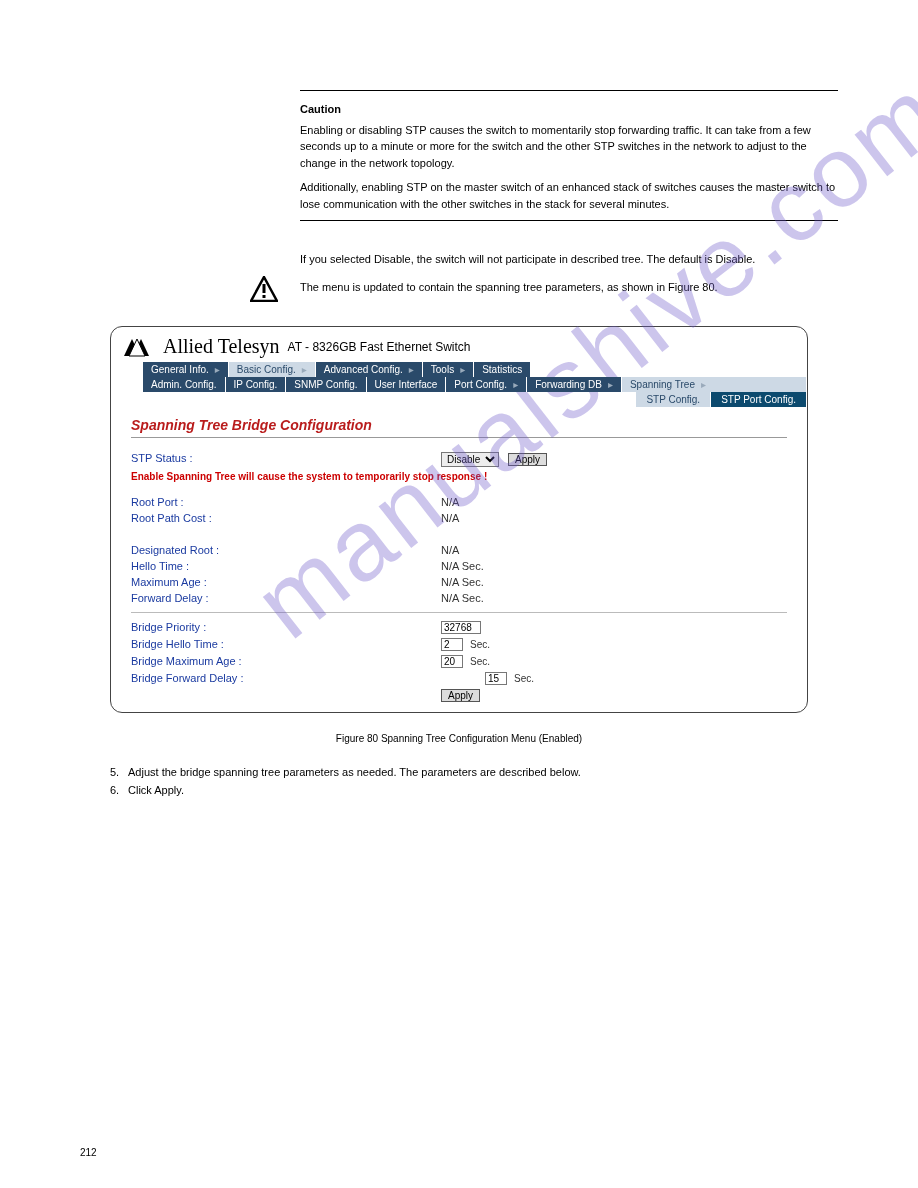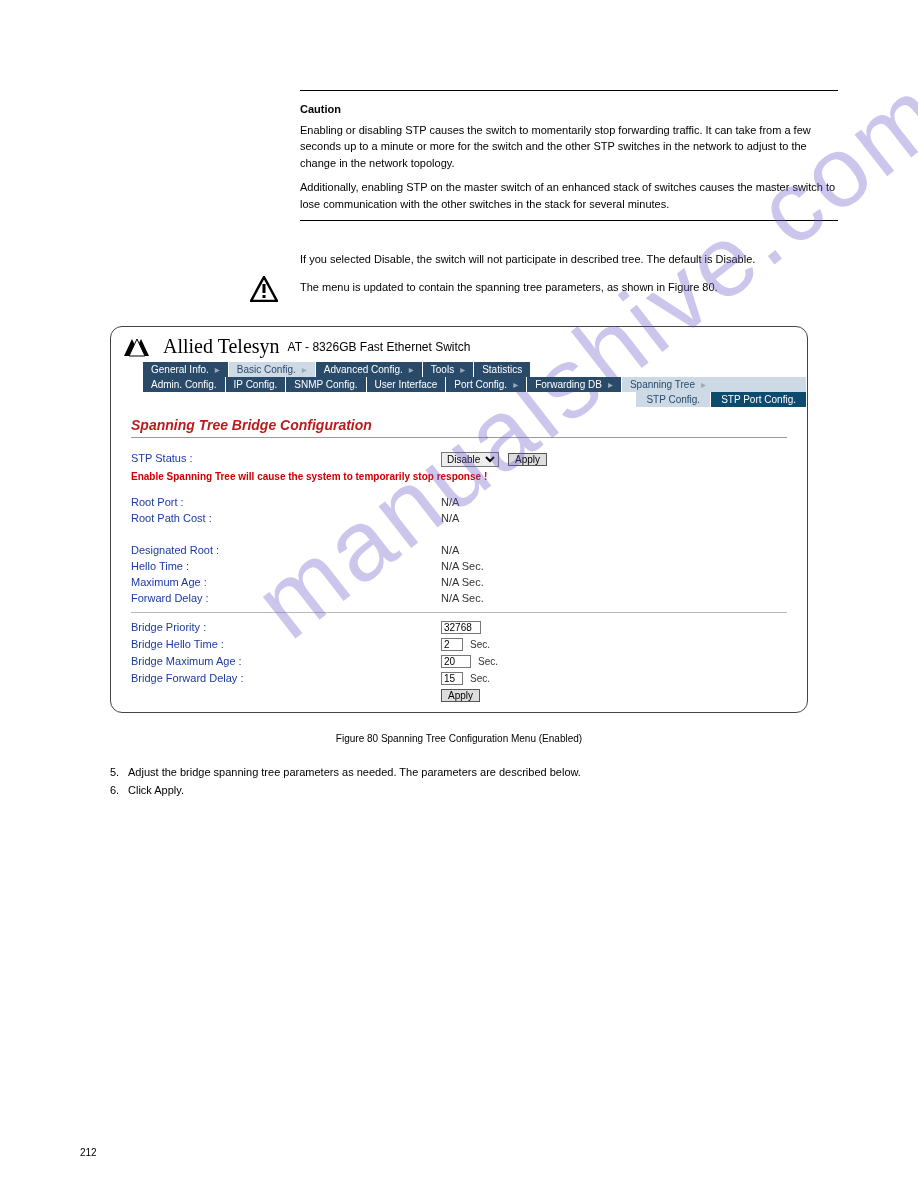--- a/index.html
+++ b/index.html
@@ -302,28 +302,28 @@
       <div class="ss-row">
         <div class="ss-label">Bridge Hello Time :</div>
         <div class="ss-value">
           <input class="ss-input" style="width: 22px;" value="2">
           <span class="sec-unit">Sec.</span>
         </div>
       </div>
       <div class="ss-row">
         <div class="ss-label">Bridge Maximum Age :</div>
         <div class="ss-value">
-          <input class="ss-input" style="width: 30px;" value="20">
+          <input class="ss-input" style="width: 22px;" value="20">
           <span class="sec-unit">Sec.</span>
         </div>
       </div>
       <div class="ss-row">
         <div class="ss-label">Bridge Forward Delay :</div>
         <div class="ss-value">
-          <input class="ss-input" style="width: 22px;" value="15">
+          <input class="ss-input" style="width: 22px; margin-left: 44px;" value="15">
           <span class="sec-unit">Sec.</span>
         </div>
       </div>
       <div style="text-align:left;margin-left:310px;margin-top:4px;">
         <button class="ss-btn" style="margin-left:0">Apply</button>
       </div>
     </div>
   </div>
 
   <div class="figure-cap">Figure 80   Spanning Tree Configuration Menu (Enabled)</div>

